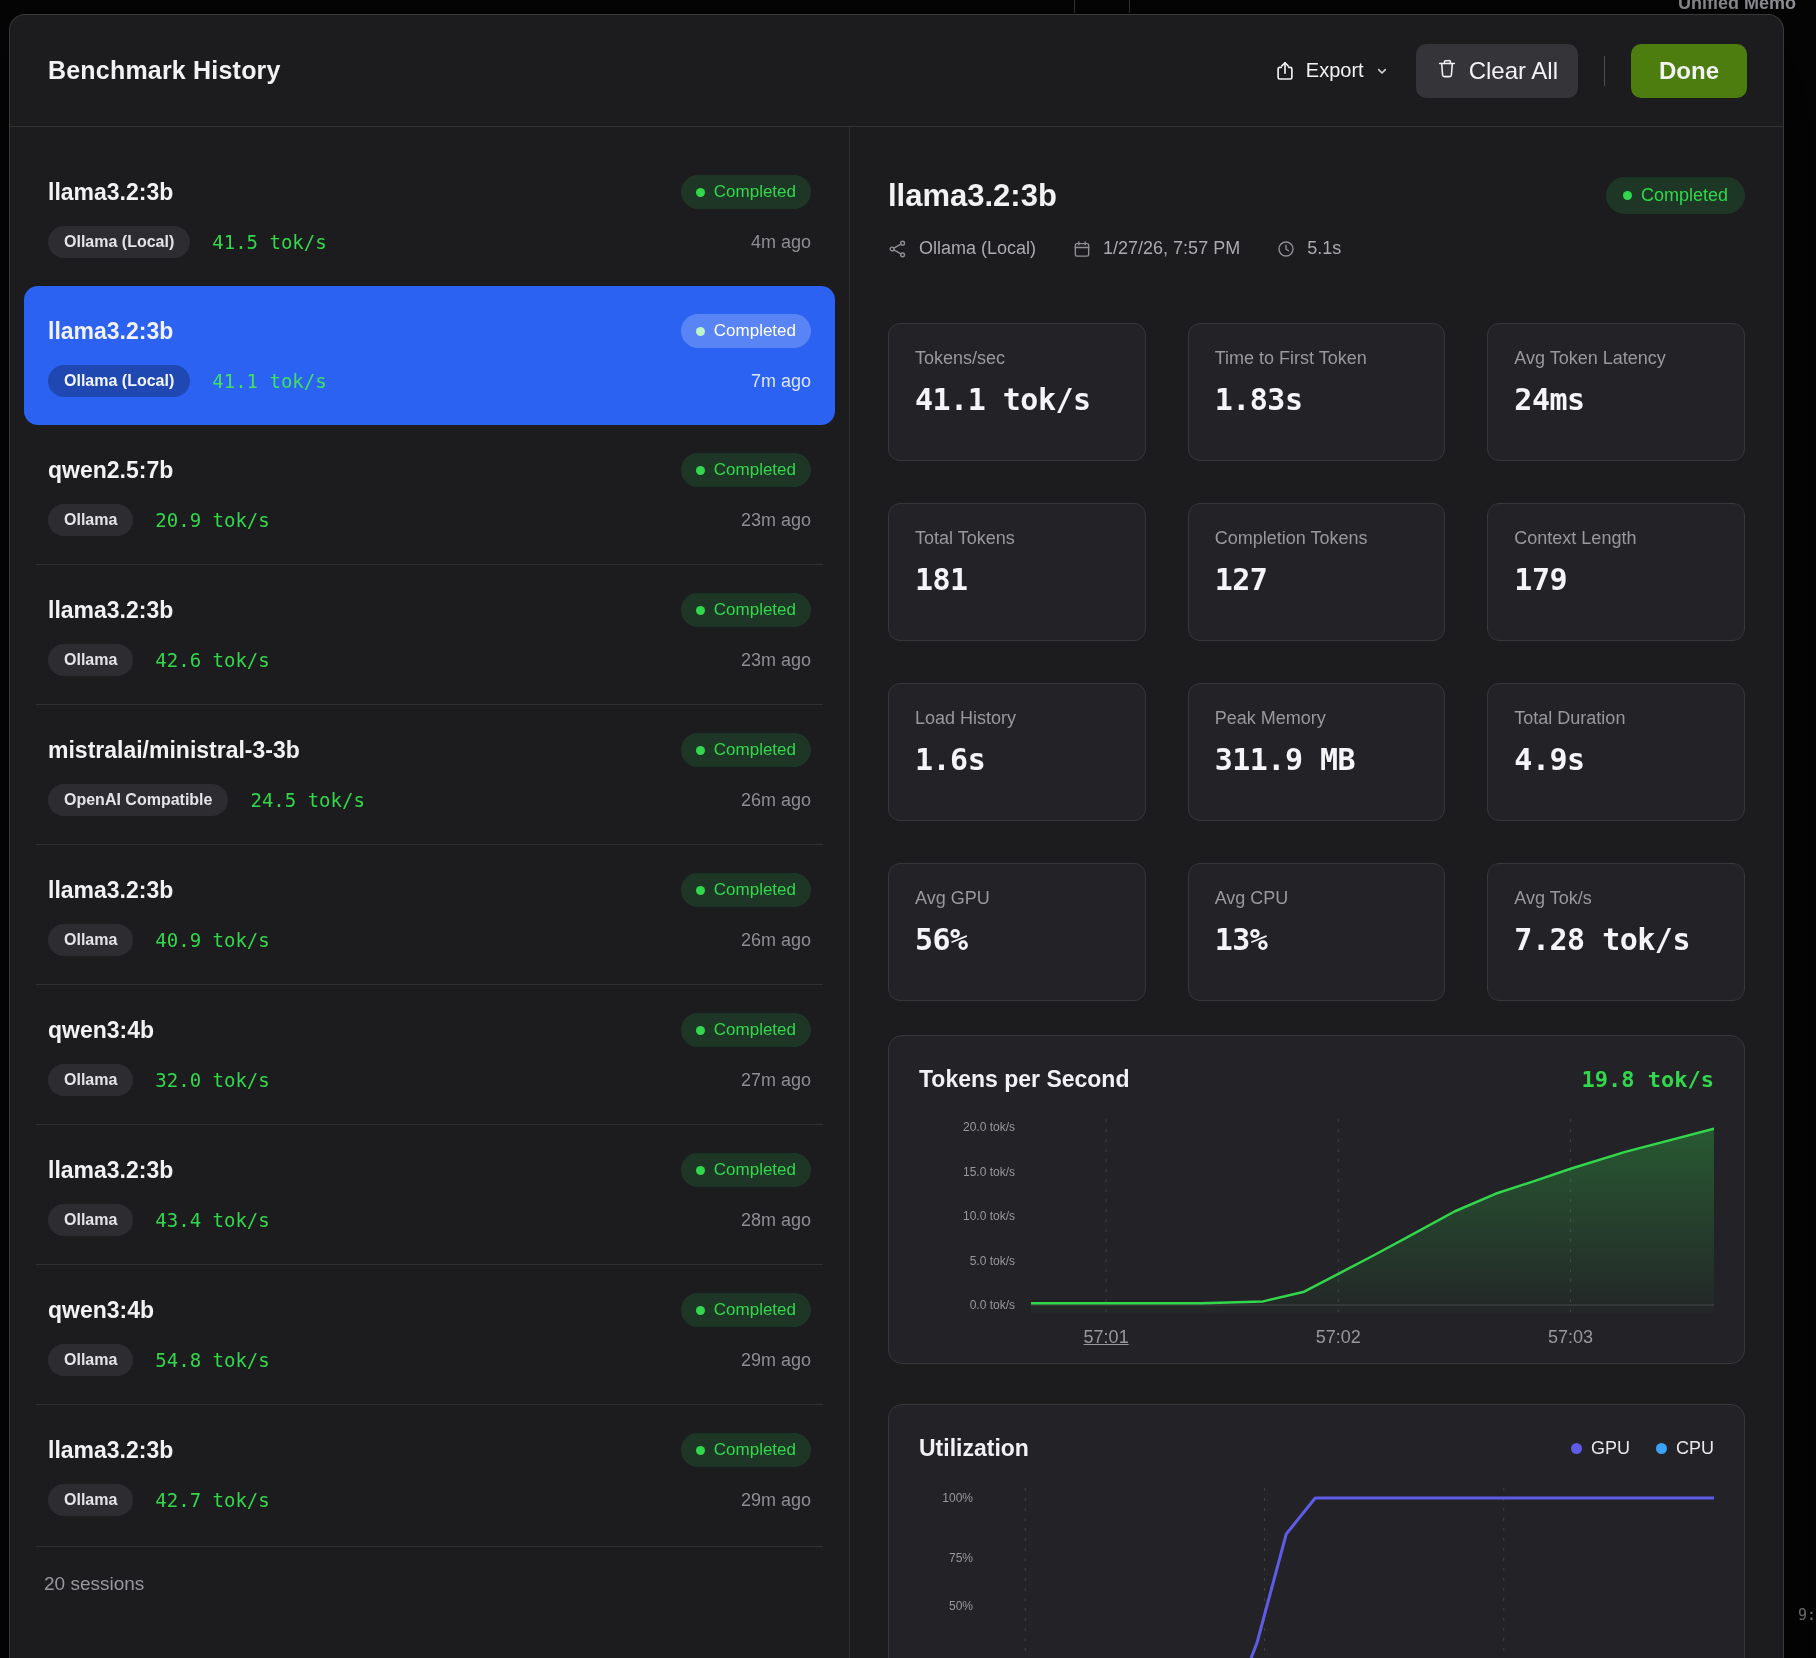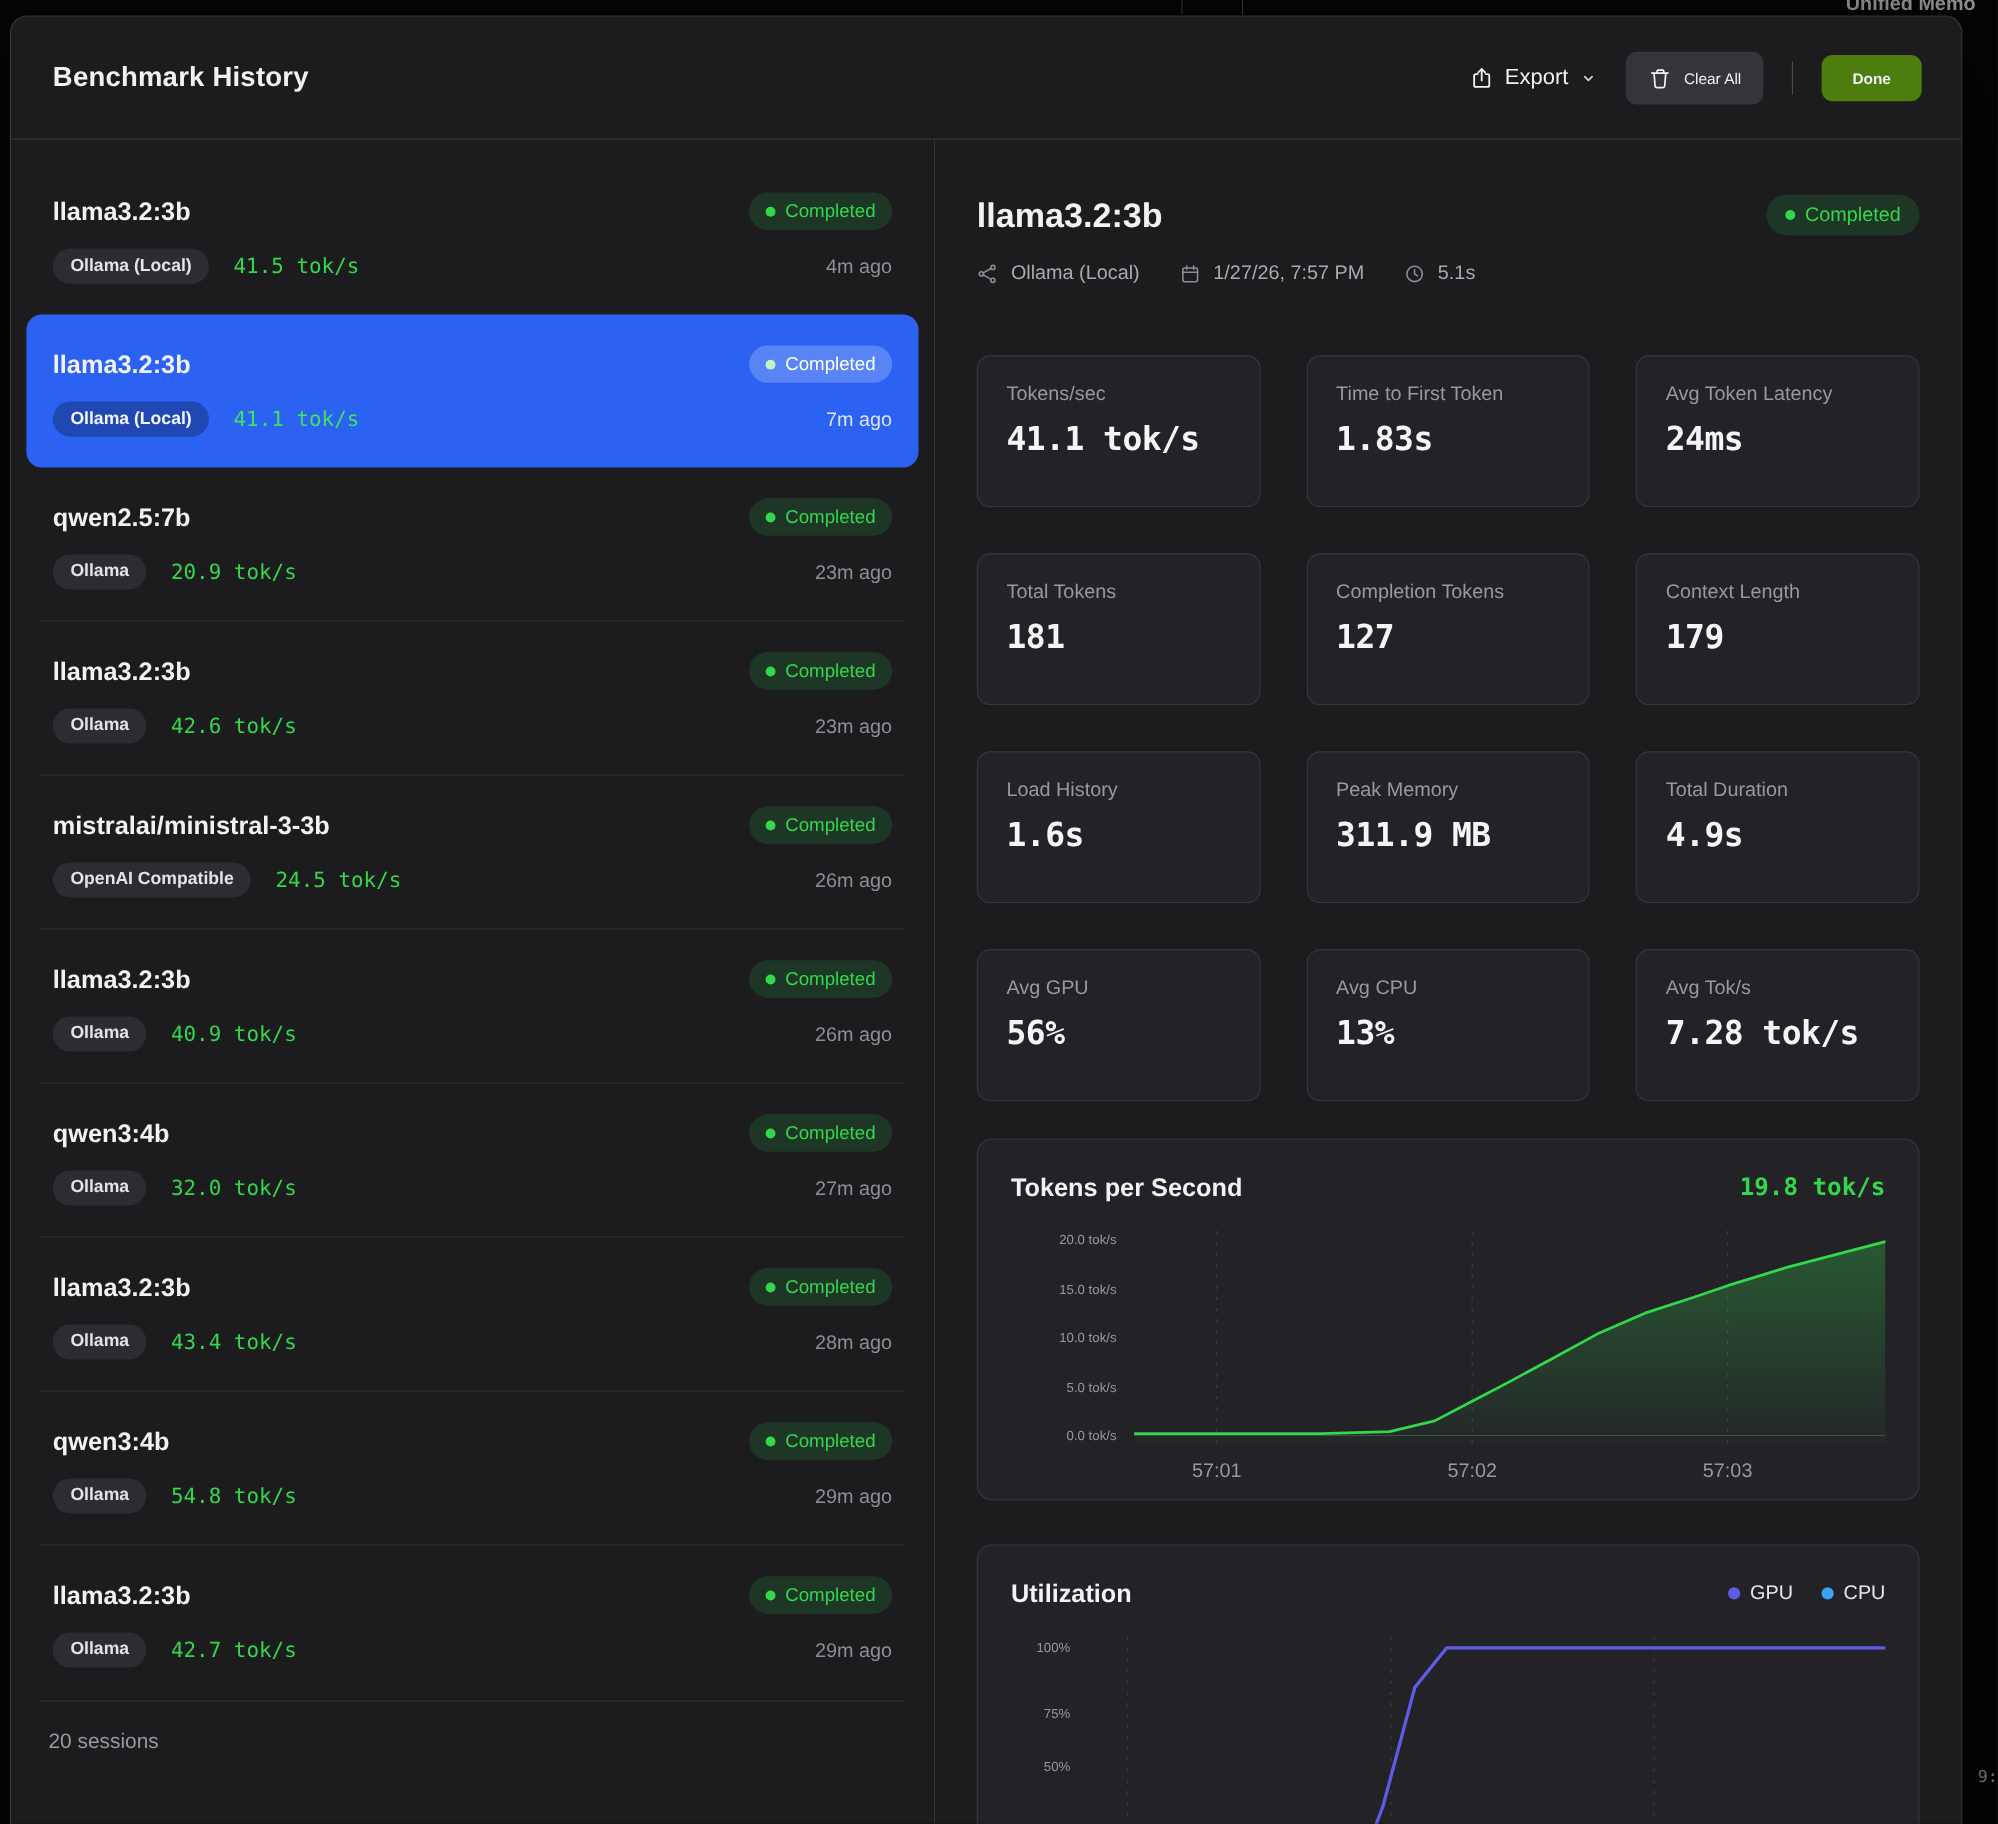--- a/index.html
+++ b/index.html
@@ -33,23 +33,23 @@
     border-bottom: 1px solid rgba(255,255,255,0.10);
   }
   h1 { font-size: 25px; font-weight: 700; letter-spacing: 0.2px; }
   .header-actions { display: flex; align-items: center; gap: 26px; }
   button { font-family: "Liberation Sans", sans-serif; cursor: pointer; }
   .btn-plain {
     display: inline-flex; align-items: center; gap: 10px;
     background: none; border: none; color: #f2f2f4; font-size: 20px; font-weight: 500;
   }
   .btn-pill {
-    display: inline-flex; align-items: center; gap: 11px;
+    display: inline-flex; align-items: flex-start; gap: 11px;
     background: #343439; border: none; border-radius: 10px;
-    color: #f2f2f4; font-size: 14px; font-weight: 500; padding: 13px 20px;
+    color: #f2f2f4; font-size: 24px; font-weight: 500; padding: 13px 20px;
   }
   .btn-pill.done { background: #4d7c0f; padding: 13px 28px; font-weight: 600; }
   .vdiv { width: 1px; height: 30px; background: rgba(255,255,255,0.22); }
   .ic { display: inline-flex; align-items: center; }
   .ic svg { width: 22px; height: 22px; }
   .ic.small svg { width: 16px; height: 16px; opacity: 0.85; }
 
   .content { flex: 1; display: flex; min-height: 0; }
 
   
@@ -425,21 +425,21 @@
                 <defs>
                   <linearGradient id="grad0_0" x1="0" y1="0" x2="0" y2="1">
                     <stop offset="0" stop-color="#32d74b" stop-opacity="0.30"></stop>
                     <stop offset="1" stop-color="#32d74b" stop-opacity="0.02"></stop>
                   </linearGradient>
                 </defs>
                 <path d="M 0.0,184.2 L 250.0,184.2 L 340.0,182.4 L 400.0,172.7 L 450.0,154.8 L 500.0,137.0 L 560.0,114.8 L 620.0,92.5 L 680.0,74.8 L 740.0,61.4 L 790.0,49.8 L 870.0,32.9 L 1000.0,9.8 L 1000 194 L 0 194 Z" fill="url(#grad0_0)" stroke="none"></path>
                 <polyline points="0.0,184.2 250.0,184.2 340.0,182.4 400.0,172.7 450.0,154.8 500.0,137.0 560.0,114.8 620.0,92.5 680.0,74.8 740.0,61.4 790.0,49.8 870.0,32.9 1000.0,9.8" fill="none" stroke="#32d74b" stroke-width="2.5" stroke-linejoin="round" stroke-linecap="round" vector-effect="non-scaling-stroke"></polyline>
               </svg>
             <div class="xlabels">
-                <span class="xtick" style="left: 11%;">57:01</span>
+                <span class="xtick" style="left: 11%; text-decoration: underline;">57:01</span>
                 <span class="xtick" style="left: 45%;">57:02</span>
                 <span class="xtick" style="left: 79%;">57:03</span>
               </div>
           </div>
         </div>
       </div>
 
       <div class="chart-card util" id="chart-util">
         <div class="chart-head">
           <h3>Utilization</h3>

